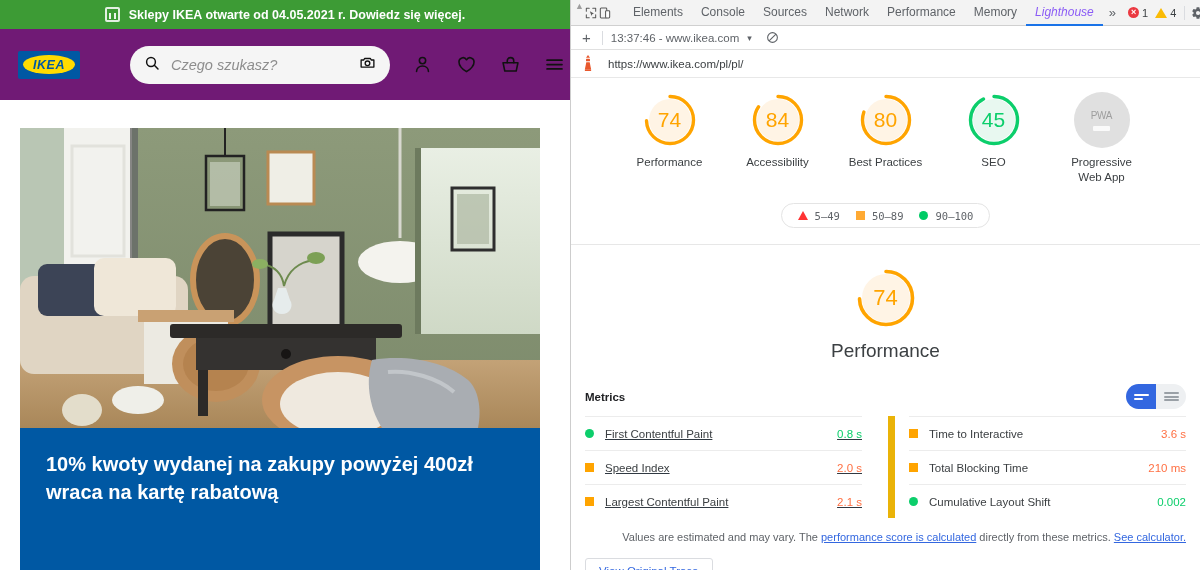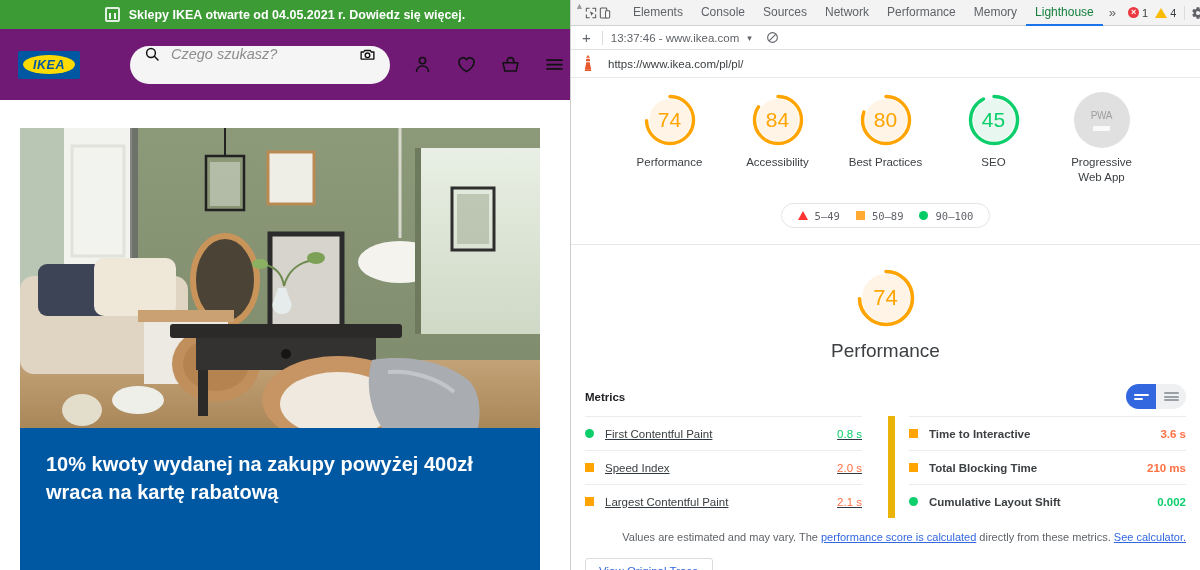--- a/index.html
+++ b/index.html
@@ -70,20 +70,21 @@
     font-size: 12.5px;
     color: #0058a3;
     letter-spacing: .5px;
   }
   .ikea-search {
     flex: 0 0 260px;
     height: 38px;
     background: #f5f5f5;
     border-radius: 19px;
     display: flex;
+    align-items: center;
     padding: 0 14px;
     gap: 11px;
     margin-left: 28px;
   }
   .ikea-search-text {
     flex: 1;
     color: #8d8d8d;
     font-size: 14.5px;
   }
   .ikea-nav-icons {
@@ -142,21 +143,21 @@
   .dt-sep { width: 1px; background: #d4d4d4; margin: 5px 6px; }
   .dt-tab {
     padding: 0 9px;
     display: flex; align-items: center;
     color: #5f6368;
     font-size: 12px;
     white-space: nowrap;
     border-bottom: 2px solid transparent;
     margin-bottom: -1px;
   }
-  .dt-tab.active { color: #15803d; border-bottom-color: #1a73e8; }
+  .dt-tab.active { color: #8b5cf6; border-bottom-color: #1a73e8; font-style: italic; }
   .dt-more { padding: 0 6px; display:flex; align-items:center; color:#5f6368; font-size:13px; }
   .dt-right { margin-left: auto; display: flex; align-items: center; padding-right: 5px; gap: 2px; }
   .dt-badge {
     display: flex; align-items: center; gap: 3px;
     padding: 0 6px; font-size: 11px; color: #3c4043;
   }
   .dt-badge .cnt { margin-right: 4px; }
   .err-dot {
     width: 11px; height: 11px; border-radius: 50%;
     background: #eb3941; color:#fff; font-size:9px; font-weight:700;
@@ -265,21 +266,21 @@
   .toggle-group { display:flex; border-radius: 13px; overflow:hidden; height:25px; }
   .tg-seg { width:30px; display:flex;align-items:center;justify-content:center; }
   .tg-seg.on { background:#3367e0; }
   .tg-seg.off { background:#eef0f2; }
   .tg-bar { height:2px; background:#fff; border-radius:1px; margin:1.5px 0; }
   .tg-bar-g { height:2px; background:#9aa0a6; border-radius:1px; margin:1.5px 0; }
 
   .metrics-grid { display:flex; gap: 0; }
   .metrics-col { flex:1; }
   .metrics-col:first-child { padding-right: 26px; border-right: 7px solid #eab308; text-decoration: underline; }
-  .metrics-col:last-child { padding-left: 14px; font-weight: bold; }
+  .metrics-col:last-child { padding-left: 14px; }
   .metric-row {
     display:flex; align-items:center;
     height: 34px;
     border-top: 1px solid #ececec;
     gap: 11px;
     font-size: 11.5px;
     color: #3c4043;
   }
   .m-sq { width:9px;height:9px;flex:0 0 9px; }
   .m-sq.sq-green { border-radius:50%; background:#0cce6b; }

